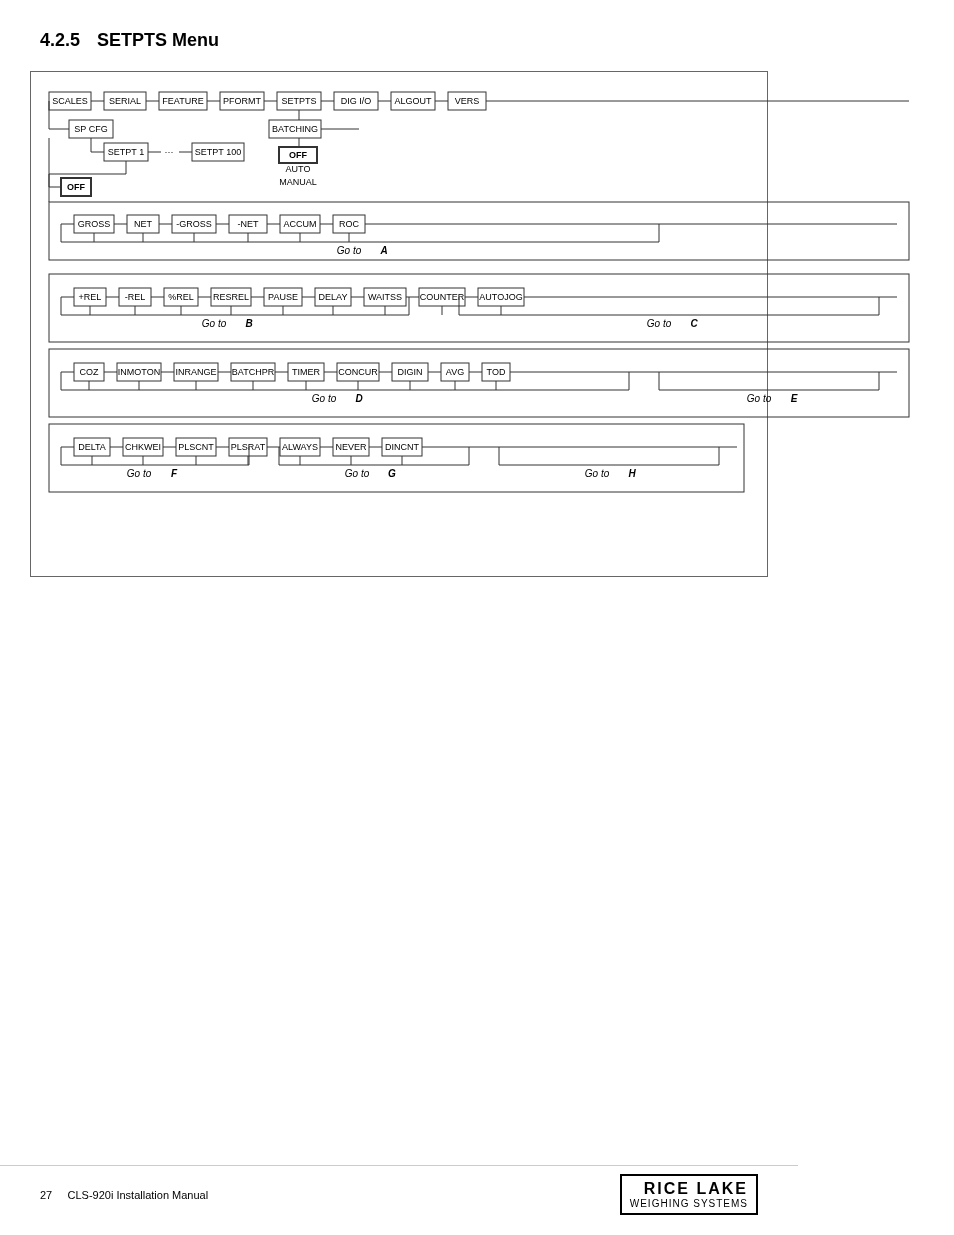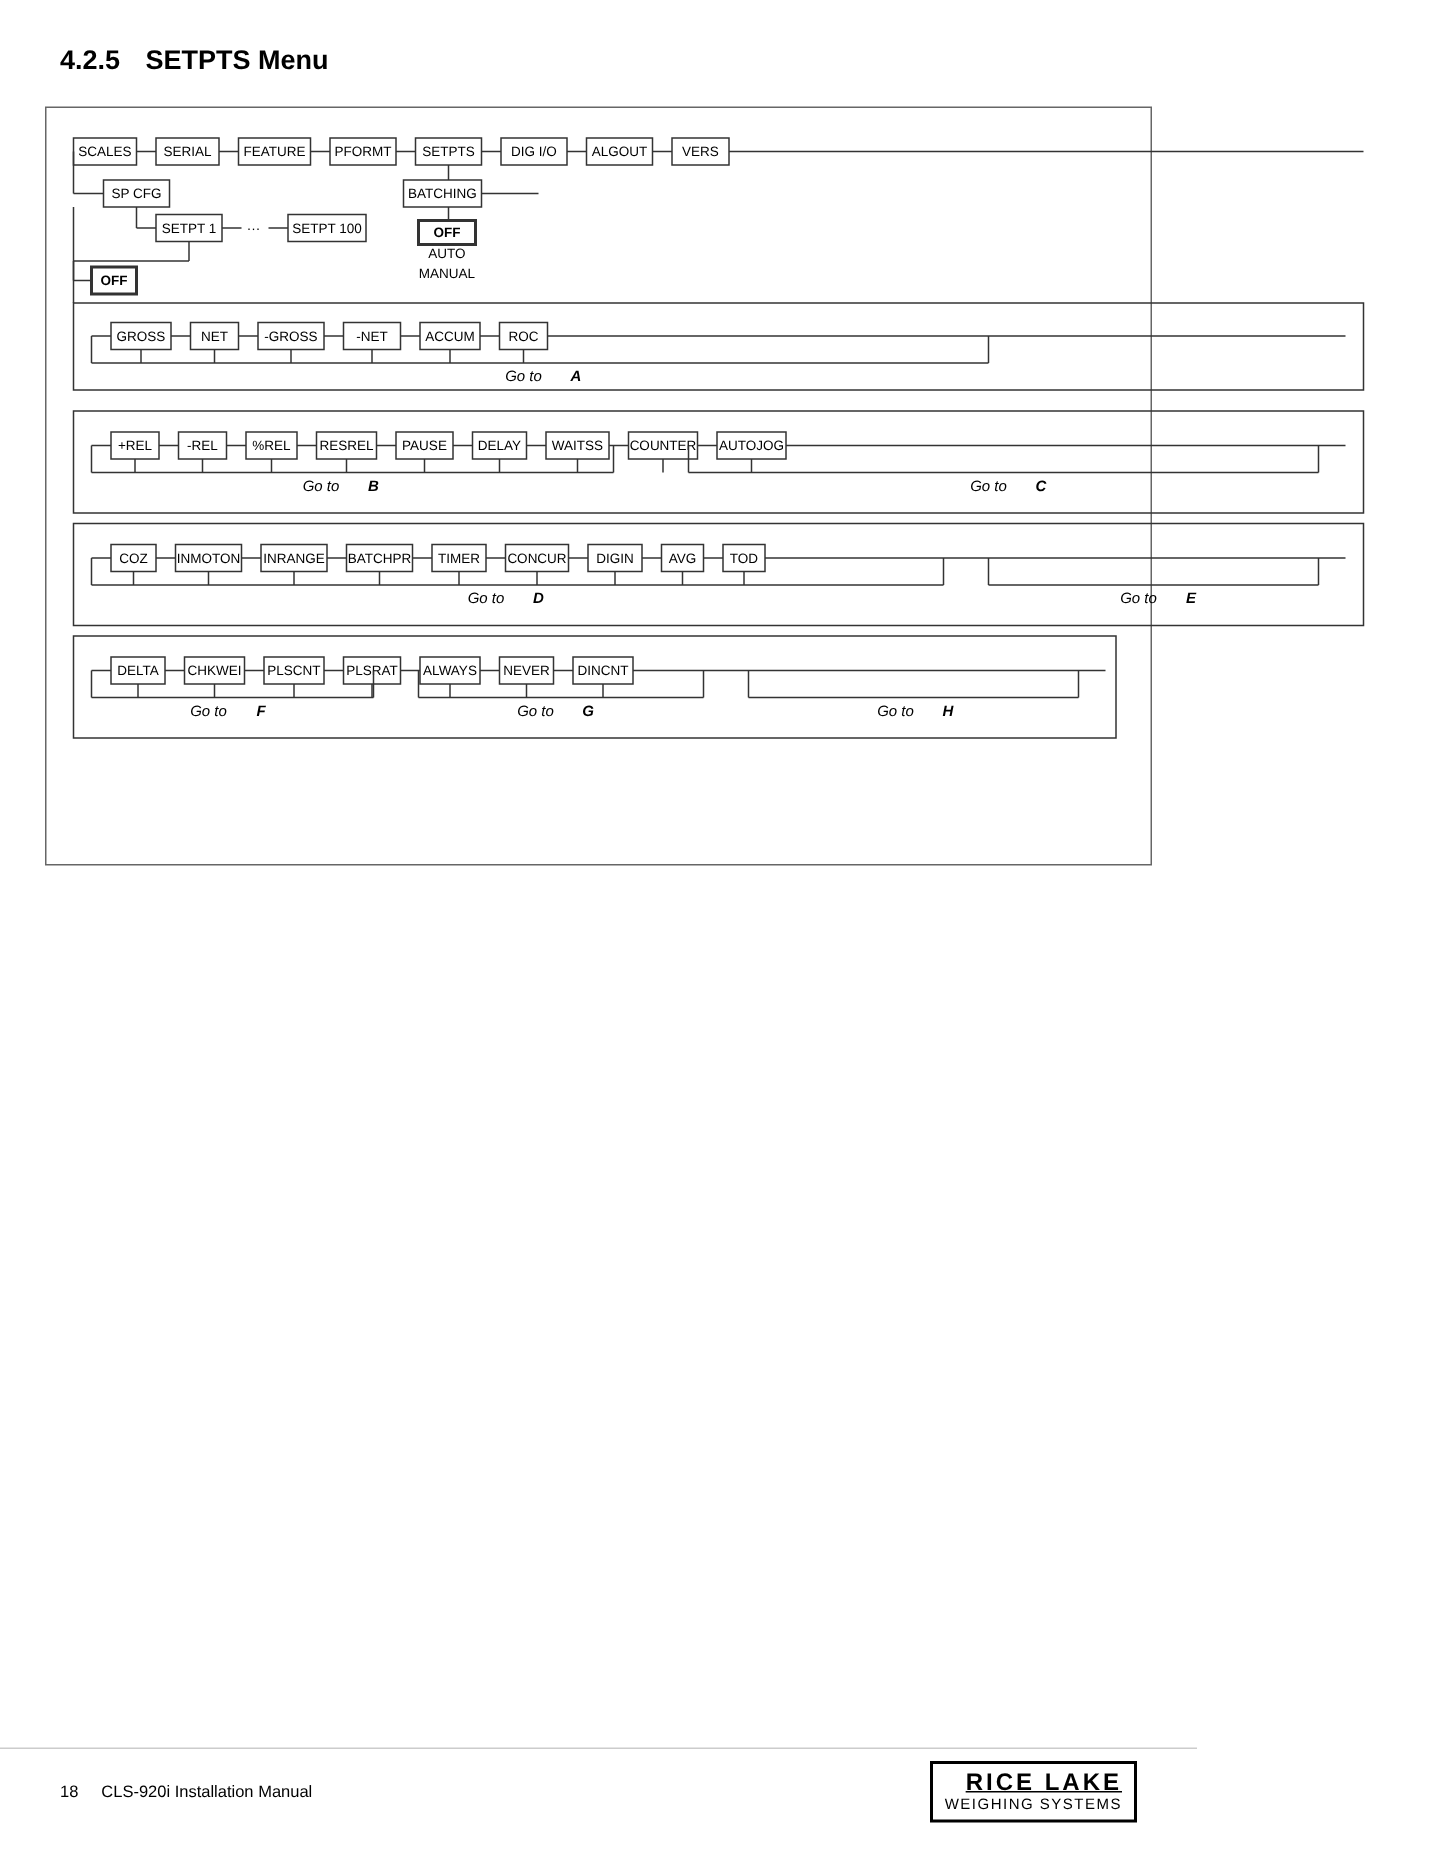--- a/index.html
+++ b/index.html
@@ -80,21 +80,20 @@
       padding: 4px 8px;
       display: flex;
       flex-direction: column;
       align-items: flex-end;
     }
     .brand-name {
       font-size: 16px;
       font-weight: bold;
       letter-spacing: 2px;
       color: #000;
-      text-decoration: underline;
     }
     .brand-sub {
       font-size: 10px;
       letter-spacing: 1px;
       color: #000;
     }
   </style>
 </head>
 <body>
 
@@ -404,21 +403,21 @@
       <text x="558" y="393" text-anchor="middle" font-size="10" font-family="Arial" font-style="italic">Go to </text>
       <text x="593" y="393" text-anchor="middle" font-size="10" font-family="Arial" font-style="italic" font-weight="bold">H</text>
 
       <line x1="10" y1="54" x2="10" y2="118" stroke="#333" stroke-width="1"></line>
 
     </svg>
   </div>
 
   <div class="footer">
     <div class="footer-left">
-      <span>18</span>
+      <span>27</span>
       &nbsp;&nbsp;&nbsp;
       <span>CLS-920i Installation Manual</span>
     </div>
     <div class="footer-right">
       <div class="brand-box">
         <div class="brand-name">RICE LAKE</div>
         <div class="brand-sub">WEIGHING SYSTEMS</div>
       </div>
     </div>
   </div>

